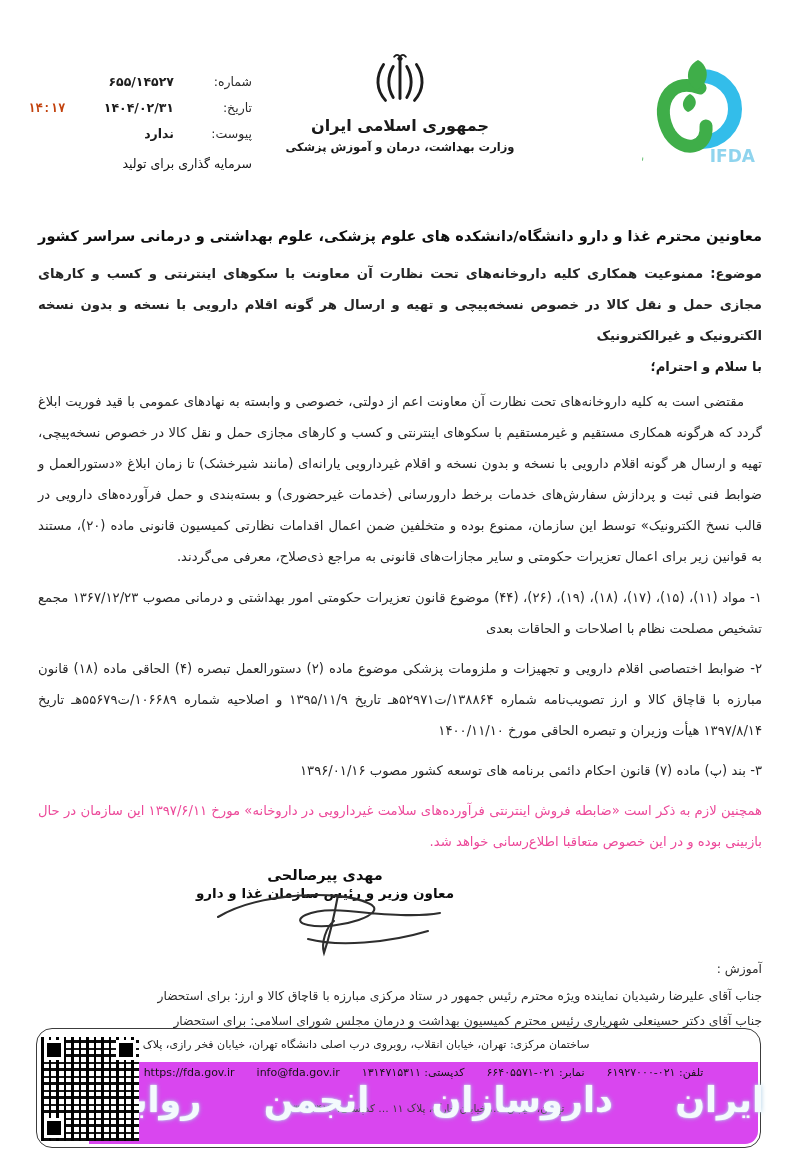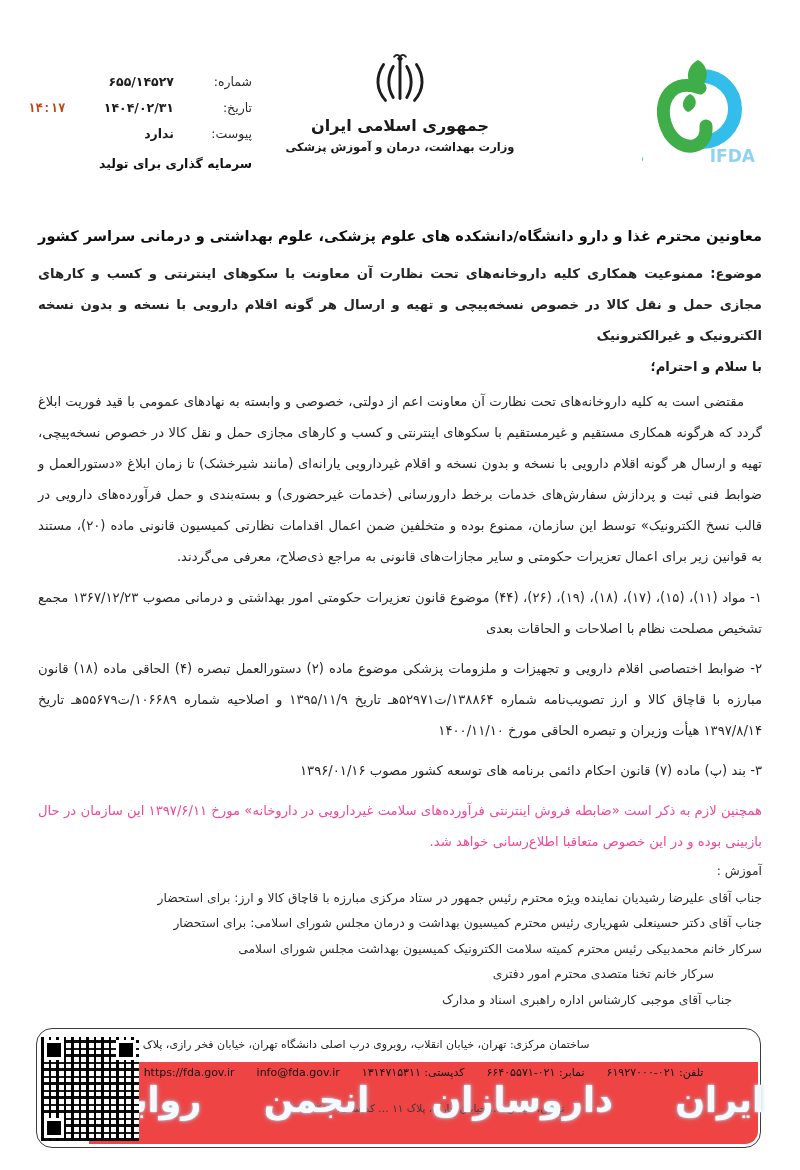--- a/index.html
+++ b/index.html
@@ -8,21 +8,21 @@
     background:#ffffff; overflow:hidden;
     font-family:"DejaVu Sans", sans-serif; color:#232323;
   }
   
   .letterhead{position:relative; height:212px;}
   .meta{position:absolute; right:548px; left:28px; top:74px; direction:rtl; font-size:12.5px;}
   .meta-row{position:relative; display:flex; align-items:baseline; margin-bottom:11px;}
   .meta-label{display:inline-block; min-width:52px; color:#2c2c2c;}
   .meta-value{margin-right:26px; direction:ltr; unicode-bidi:isolate; letter-spacing:.5px; font-weight:bold; color:#1d1d1d;}
   .meta-time{position:absolute; left:0; top:0; direction:ltr; font-weight:bold; color:#c2410c;font-family:Liberation Mono, monospace;}
-  .slogan{font-weight:bold; font-size:12.5px; margin-top:15px; color:#111;}
+  .slogan{font-weight:normal; font-size:12.5px; margin-top:15px; color:#111;}
   .gov{position:absolute; left:50%; top:50px; transform:translateX(-50%); width:260px; text-align:center; direction:rtl;}
   .gov svg{display:block; margin:0 auto;}
   .gov-line1{font-size:16px; font-weight:bold; margin-top:4px; color:#1a1a1a;}
   .gov-line2{font-size:11.5px; font-weight:bold; margin-top:5px; color:#1a1a1a;}
   .ifda{position:absolute; right:40px; top:50px; width:118px; text-align:center;}
   
   .content{position:relative; padding:0 38px; direction:rtl;}
   .recipient{font-weight:bold; font-size:14.5px; color:#0f0f0f; margin:16px 0 14px;}
   .subject{font-weight:bold; font-size:13.2px; color:#262626; line-height:31px; text-align:justify; margin:0 0 8px;}
   .salutation{font-weight:bold; font-size:13.2px; margin:6px 0 12px; color:#1c1c1c;}
@@ -38,21 +38,21 @@
   .cc{font-size:12.3px; line-height:25.5px; color:#2c2c2c; margin-top:2px;}
   .cc-label{margin-bottom:1px;}
   .cc-item.indent-a{margin-right:48px;}
   .cc-item.indent-b{margin-right:30px;}
   
   .footer-box{
     position:absolute; left:36px; top:1028px; width:723px; height:118px;
     border:1.6px solid #3c3c3c; border-radius:16px; background:#fff;
   }
   .footer-line1{direction:rtl; text-align:center; font-size:11px; color:#222; margin-top:9px; padding:0 90px 0 10px;}
-  .band{position:absolute; left:52px; right:2px; top:33px; bottom:3px; background:#ef4444; border-radius:0 0 13px 0; overflow:visible;}
+  .band{position:absolute; left:52px; right:2px; top:33px; bottom:3px; background:#d946ef; border-radius:0 0 13px 0; overflow:visible;}
   .footer-line2{display:flex; direction:ltr; justify-content:center; gap:22px; font-size:11px; color:#141414; margin-top:4px;}
   .footer-line2 .fa{direction:rtl; unicode-bidi:isolate;}
   .footer-line3{position:absolute; left:0; right:0; top:40px; direction:rtl; text-align:center; font-size:10.5px; color:#3a3a3a;}
   .watermark{
     position:absolute; left:8px; right:-6px; top:18px; display:flex; direction:ltr;
     justify-content:space-between; align-items:center;
     font-size:35px; font-weight:bold; color:#f4fafd;
     text-shadow:0 0 5px rgba(160,200,225,.9), 0 0 2px rgba(255,255,255,.9);
     white-space:nowrap; letter-spacing:1px;
   }
@@ -127,20 +127,31 @@
     <p class="subject">موضوع: ممنوعیت همکاری کلیه داروخانه‌های تحت نظارت آن معاونت با سکوهای اینترنتی و کسب و کارهای مجازی حمل و نقل کالا در خصوص نسخه‌پیچی و تهیه و ارسال هر گونه اقلام دارویی با نسخه و بدون نسخه الکترونیک و غیرالکترونیک</p>
     <div class="salutation">با سلام و احترام؛</div>
     <p class="body-par">مقتضی است به کلیه داروخانه‌های تحت نظارت آن معاونت اعم از دولتی، خصوصی و وابسته به نهادهای عمومی با قید فوریت ابلاغ گردد که هرگونه همکاری مستقیم و غیرمستقیم با سکوهای اینترنتی و کسب و کارهای مجازی حمل و نقل کالا در خصوص نسخه‌پیچی، تهیه و ارسال هر گونه اقلام دارویی با نسخه و بدون نسخه و اقلام غیردارویی یارانه‌ای (مانند شیرخشک) تا زمان ابلاغ «دستورالعمل و ضوابط فنی ثبت و پردازش سفارش‌های خدمات برخط دارورسانی (خدمات غیرحضوری) و بسته‌بندی و حمل فرآورده‌های دارویی در قالب نسخ الکترونیک» توسط این سازمان، ممنوع بوده و متخلفین ضمن اعمال اقدامات نظارتی کمیسیون قانونی ماده (۲۰)، مستند به قوانین زیر برای اعمال تعزیرات حکومتی و  سایر مجازات‌های قانونی به مراجع ذی‌صلاح، معرفی می‌گردند.</p>
 
     <p class="law-item">۱- مواد (۱۱)، (۱۵)، (۱۷)، (۱۸)، (۱۹)، (۲۶)، (۴۴) موضوع قانون تعزیرات حکومتی امور بهداشتی و درمانی مصوب ۱۳۶۷/۱۲/۲۳ مجمع تشخیص مصلحت نظام با اصلاحات و الحاقات بعدی</p>
     <p class="law-item">۲- ضوابط اختصاصی اقلام دارویی و تجهیزات و ملزومات پزشکی موضوع ماده (۲) دستورالعمل تبصره (۴) الحاقی ماده (۱۸) قانون مبارزه با قاچاق کالا و ارز تصویب‌نامه شماره ۱۳۸۸۶۴/ت۵۲۹۷۱هـ تاریخ ۱۳۹۵/۱۱/۹ و اصلاحیه شماره ۱۰۶۶۸۹/ت۵۵۶۷۹هـ تاریخ ۱۳۹۷/۸/۱۴ هیأت وزیران و تبصره الحاقی مورخ ۱۴۰۰/۱۱/۱۰</p>
     <p class="law-item">۳- بند (پ) ماده (۷) قانون احکام دائمی برنامه های توسعه کشور مصوب ۱۳۹۶/۰۱/۱۶</p>
 
     <p class="closing">همچنین لازم به ذکر است «ضابطه فروش اینترنتی فرآورده‌های سلامت غیردارویی در داروخانه» مورخ ۱۳۹۷/۶/۱۱ این سازمان در حال بازبینی بوده و در این خصوص متعاقبا اطلاع‌رسانی خواهد شد.</p>
 
+    <div class="sig">
+      <div class="sig-name">مهدی پیرصالحی</div>
+      <div class="sig-title">معاون وزیر و رئیس سازمان غذا و دارو</div>
+      <svg class="sig-scribble" width="270" height="72" viewBox="0 0 270 72">
+        <g fill="none" stroke="#2e2e2e" stroke-width="2.1" stroke-linecap="round">
+          <path d="M30 30 C70 6 150 2 180 16 C205 26 150 44 120 38 C100 34 120 20 160 24 C200 28 230 30 252 26"></path>
+          <path d="M150 8 C146 30 142 48 136 66 C133 56 138 40 146 34"></path>
+          <path d="M120 52 C150 60 200 56 240 44"></path>
+        </g>
+      </svg>
+    </div>
 
     <div class="cc">
       <div class="cc-label">آموزش :</div>
       <div class="cc-item">جناب آقای علیرضا رشیدیان نماینده ویژه محترم رئیس جمهور در ستاد مرکزی مبارزه با قاچاق کالا و ارز: برای استحضار</div>
       <div class="cc-item">جناب آقای دکتر حسینعلی شهریاری رئیس محترم کمیسیون بهداشت و درمان مجلس شورای اسلامی: برای استحضار</div>
       <div class="cc-item">سرکار خانم محمدبیکی رئیس محترم کمیته سلامت الکترونیک کمیسیون بهداشت  مجلس شورای اسلامی</div>
       <div class="cc-item indent-a">سرکار خانم تخنا متصدی محترم امور دفتری</div>
       <div class="cc-item indent-b">جناب آقای موجبی کارشناس اداره راهبری اسناد و مدارک</div>
     </div>
   </div>

